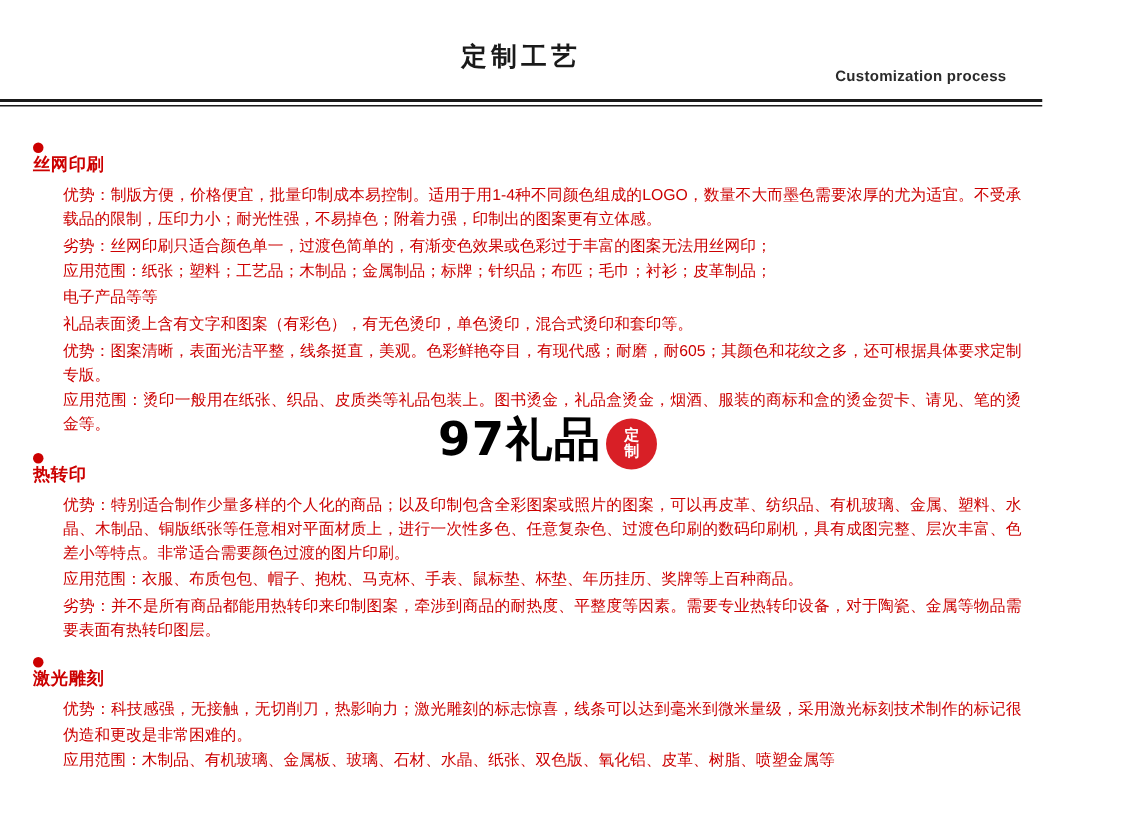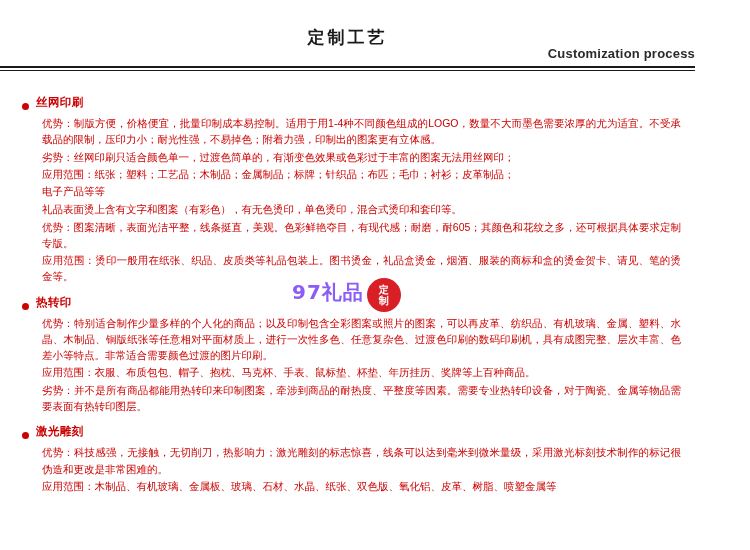--- a/index.html
+++ b/index.html
@@ -23,23 +23,23 @@
     text-align: center;
   }
   .header-title {
     font-size: 17px;
     font-weight: bold;
     letter-spacing: 3px;
     color: #1a1a1a;
   }
   .header-sub {
     position: absolute;
-    right: 0;
+    right: 24px;
     top: 46px;
-    font-size: 13px;
+    font-size: 10px;
     font-weight: bold;
     color: #2b2b2b;
     letter-spacing: 0.2px;
   }
   .rule-wrap {
     margin-top: 17px;
     width: 100%;
   }
   .rule-thick {
     height: 2px;
@@ -54,23 +54,24 @@
   }
 
   
   .content {
     padding: 14px 14px 0 22px;
   }
   .section { margin-bottom: 2px; }
 
   .sec-head {
     display: flex;
-    align-items: flex-end;
+    align-items: flex-start;
     margin-top: 10px;
     margin-bottom: 5px;
+    flex-direction: column;
   }
   .bullet {
     width: 7px; height: 7px;
     border-radius: 50%;
     background: #cc0000;
     margin-right: 7px;
     flex: 0 0 auto;
   }
   .sec-title {
     color: #cc0000;
@@ -91,23 +92,23 @@
   
   .watermark {
     position: absolute;
     left: 292px;
     top: 272px;
     display: flex;
     align-items: center;
     pointer-events: none;
   }
   .wm-text {
-    font-size: 20px;
+    font-size: 31px;
     font-weight: bold;
-    color: #8b5cf6;
+    color: #000000;
     letter-spacing: 1px;
     font-family: "DejaVu Sans", "Liberation Sans", sans-serif;
   }
   .wm-stamp {
     width: 34px; height: 34px;
     border-radius: 50%;
     background: #d81f26;
     color: #ffffff;
     font-size: 10px;
     font-weight: bold;

